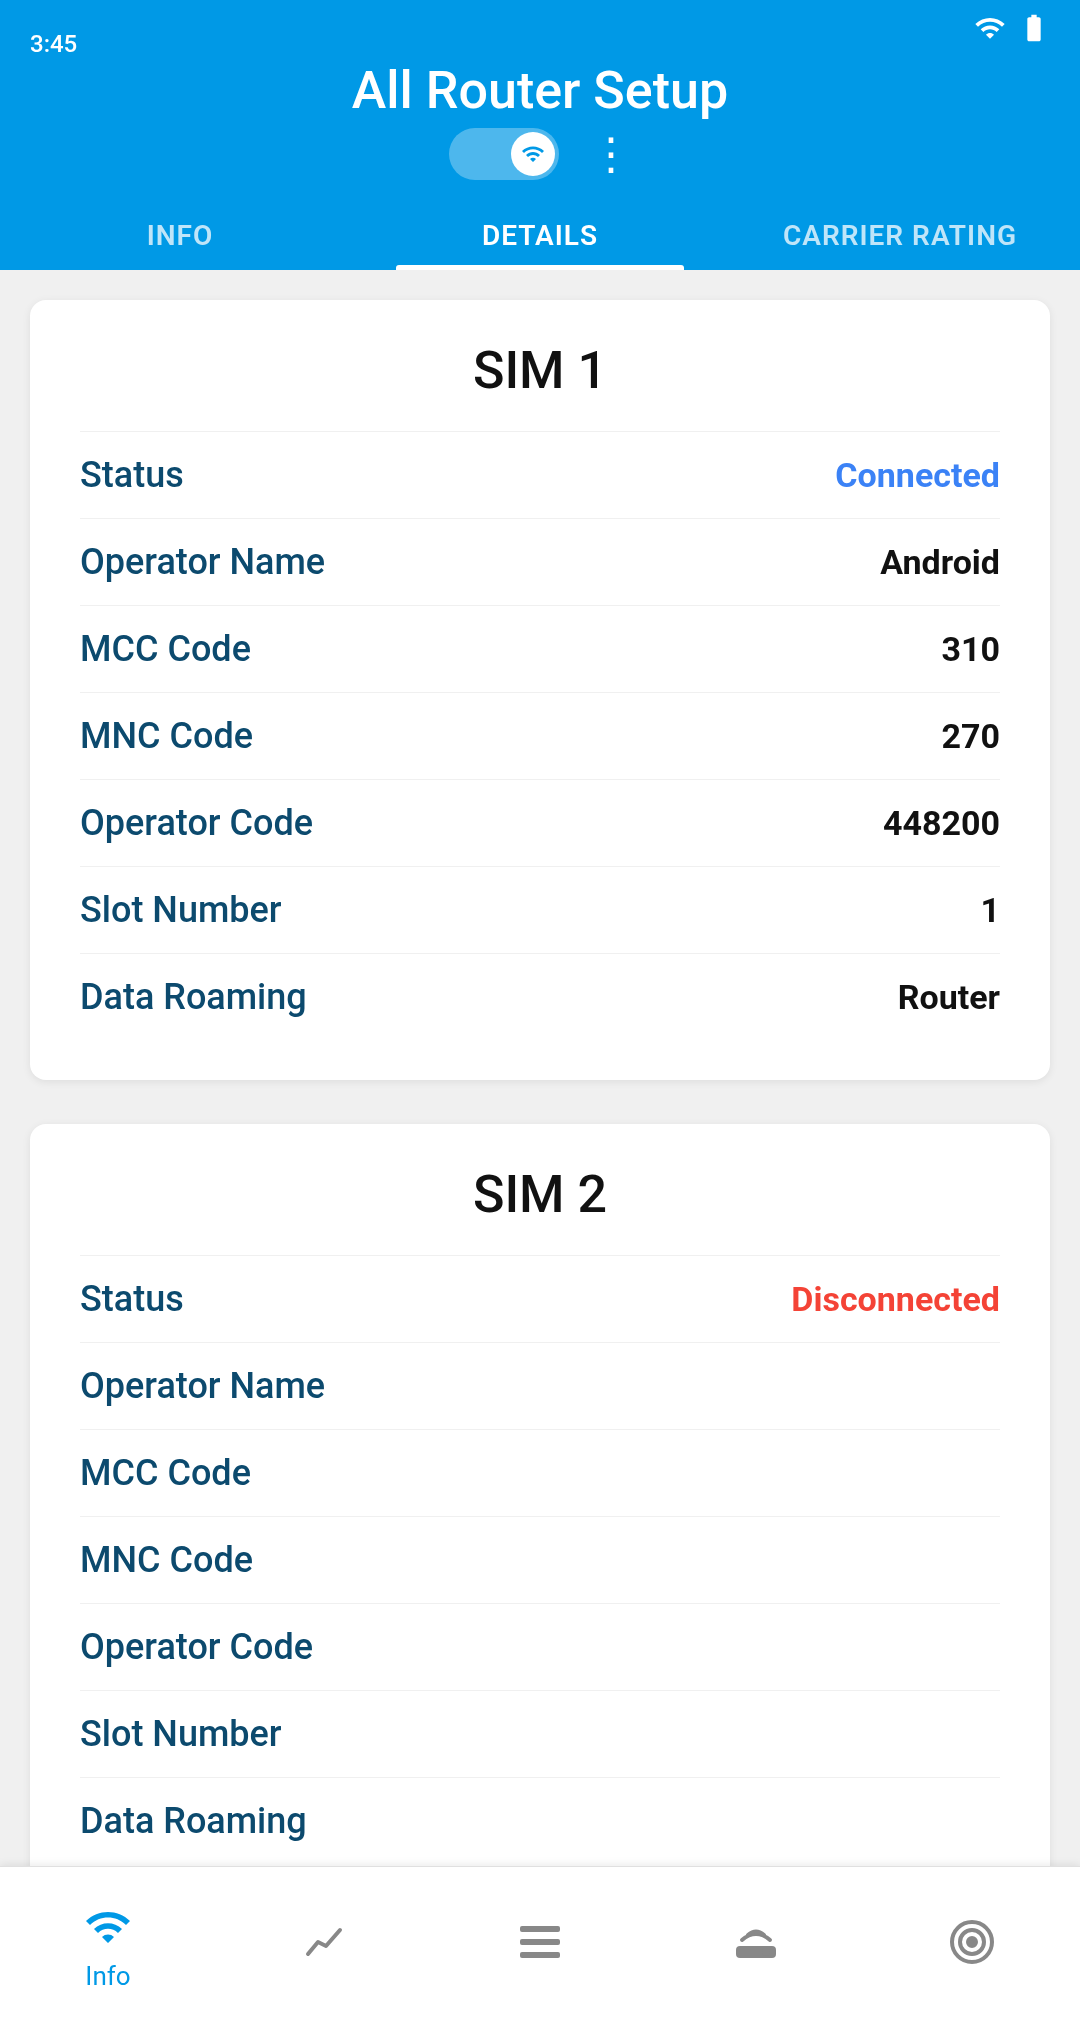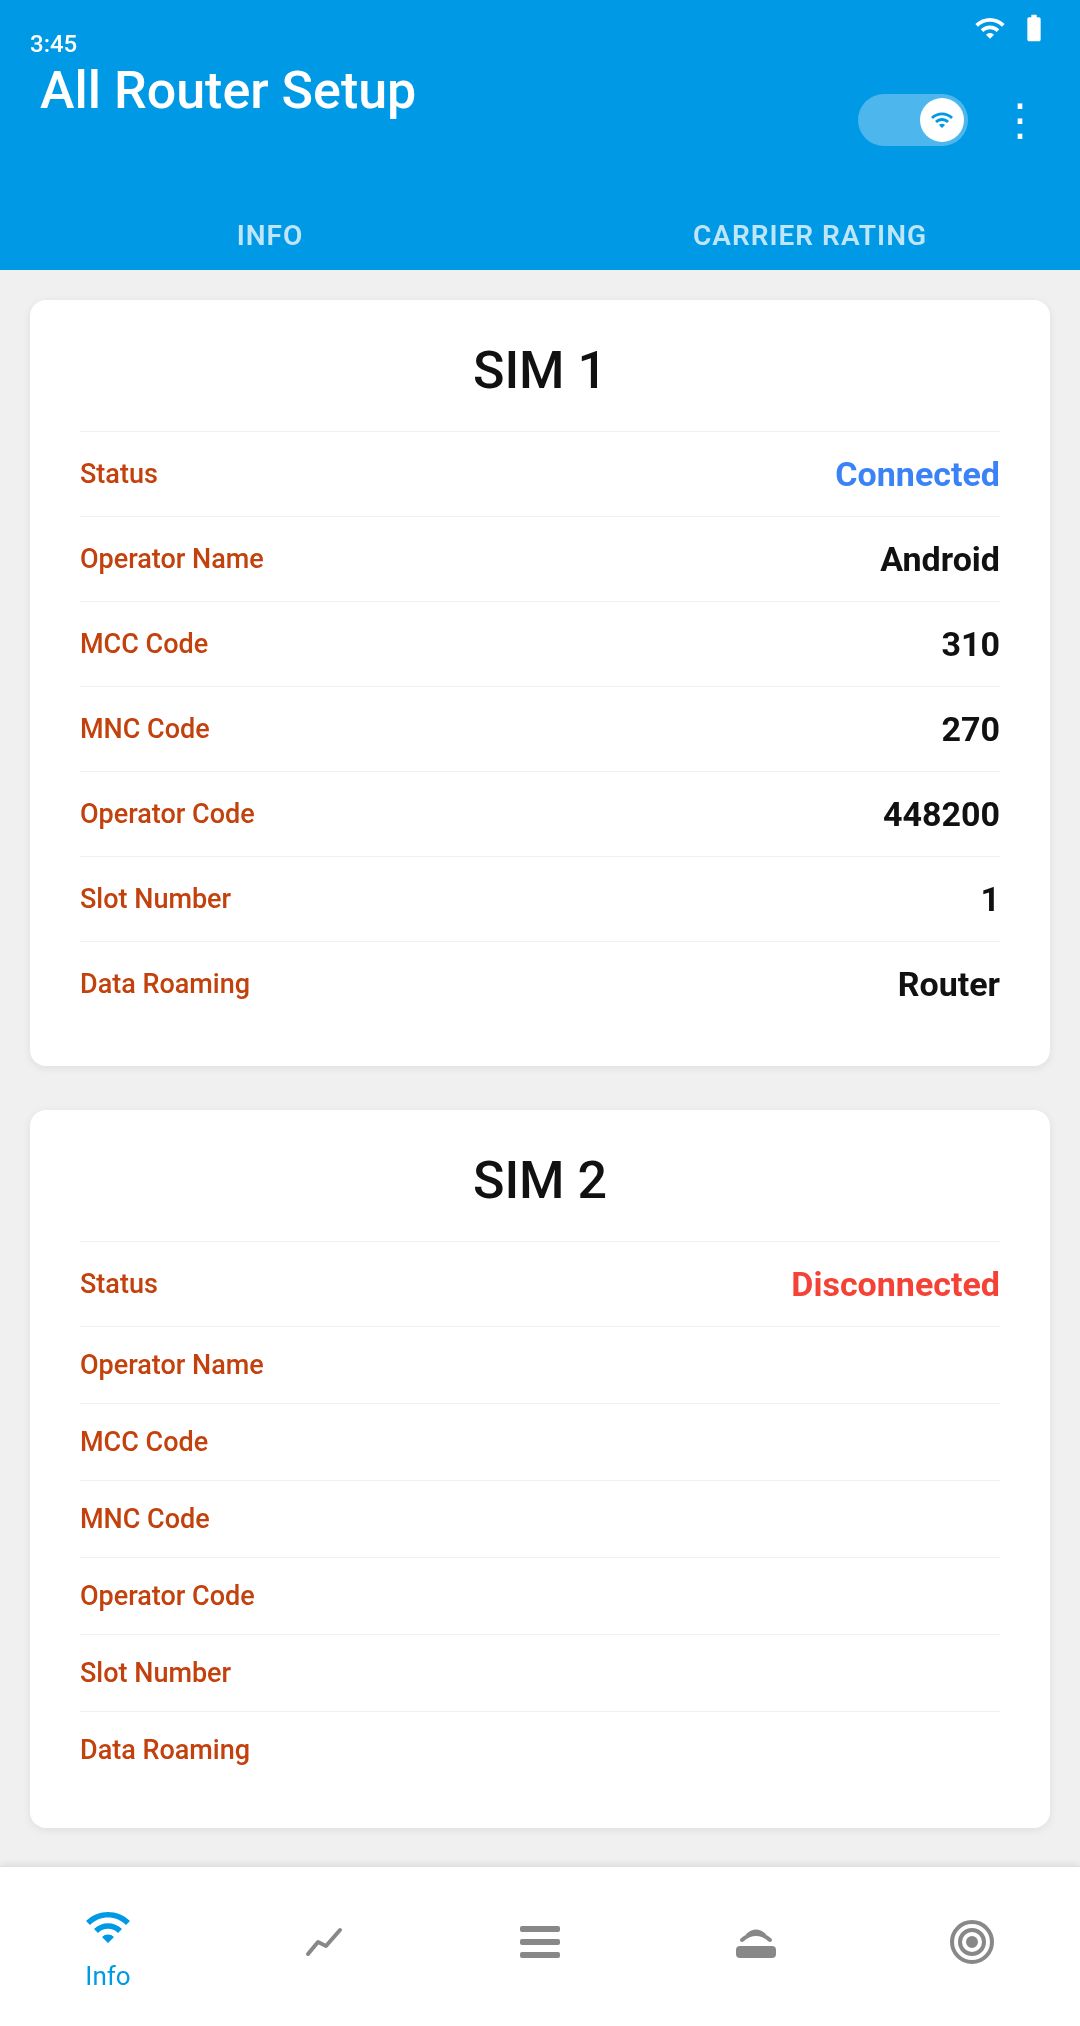--- a/index.html
+++ b/index.html
@@ -33,22 +33,24 @@
       display: flex;
       align-items: center;
       gap: 12px;
     }
 
     
     .app-bar {
       background: #0099e6;
       height: 120px;
       display: flex;
+      align-items: center;
       justify-content: space-between;
-      padding: 0 40px;
+      padding: 0 16px;
+      flex-direction: column;
     }
     .app-title {
       color: white;
       font-size: 52px;
       font-weight: 500;
     }
     .app-bar-actions {
       display: flex;
       align-items: center;
       gap: 30px;
@@ -146,22 +148,22 @@
       justify-content: space-between;
       align-items: center;
       padding: 22px 0;
       border-top: 1px solid #f0f0f0;
     }
     .info-row:first-of-type {
       border-top: none;
     }
 
     .info-label {
-      color: #c2410c;
-      font-size: 27px;
+      color: #0c4a6e;
+      font-size: 36px;
       font-weight: 500;
     }
     .info-value {
       color: #111;
       font-size: 34px;
       font-weight: 700;
     }
     .info-value.connected {
       color: #3b82f6;
     }
@@ -231,20 +233,21 @@
           <path d="M1 9l2 2c4.97-4.97 13.03-4.97 18 0l2-2C16.93 2.93 7.08 2.93 1 9zm8 8l3 3 3-3c-1.65-1.66-4.34-1.66-6 0zm-4-4l2 2c2.76-2.76 7.24-2.76 10 0l2-2C15.14 9.14 8.87 9.14 5 13z"></path>
         </svg>
       </div>
     </div>
     <span class="more-icon">⋮</span>
   </div>
 </div>
 
 <div class="tab-bar">
   <div class="tab-item">INFO</div>
+  <div class="tab-item active">DETAILS</div>
   <div class="tab-item">CARRIER RATING</div>
 </div>
 
 <div class="content">
 
   <div class="sim-card">
     <div class="sim-title">SIM 1</div>
 
     <div class="info-row">
       <span class="info-label">Status</span>

